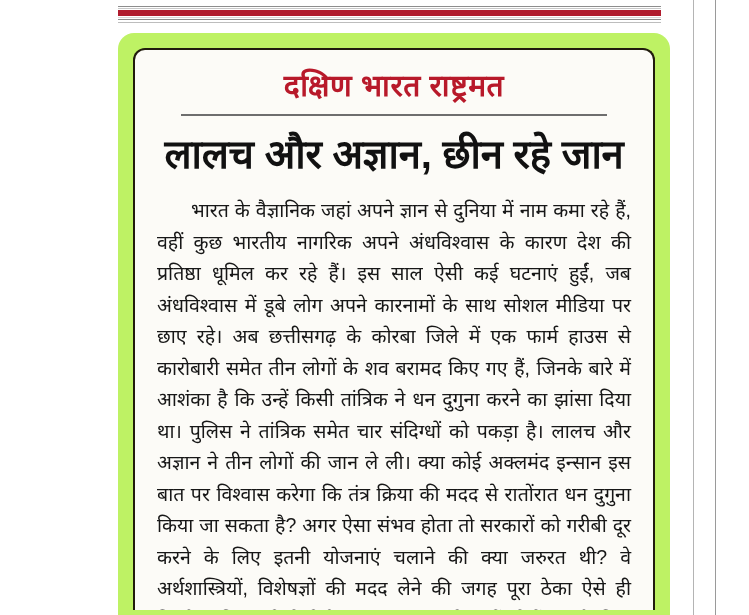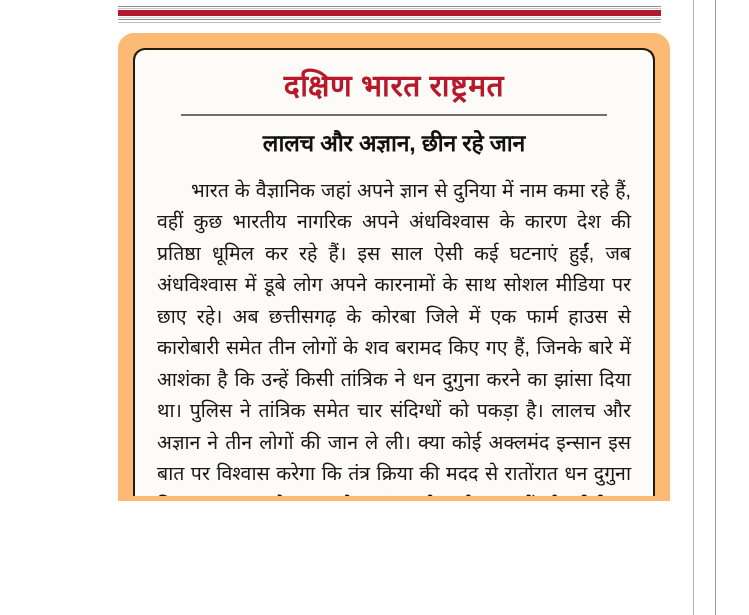--- a/index.html
+++ b/index.html
@@ -52,22 +52,22 @@
   }
   .col-rule-1 { left: 693px; }
   .col-rule-2 { left: 715px; background: #9a9a9a; }
 
   
   .clipping {
     position: absolute;
     left: 118px;
     top: 33px;
     width: 552px;
-    height: 468px;
-    background: #fdba74;
+    height: 582px;
+    background: #bef264;
     border-radius: 16px 16px 0 0;
     box-sizing: border-box;
     padding: 15px 15px 5px 15px;
   }
   .clipping-inner {
     position: relative;
     width: 100%;
     height: 100%;
     background: #fcfbf7;
     border: 2px solid #211c0d;
@@ -95,21 +95,21 @@
     border-top: 2px solid #6e6e6e;
     margin: 11px 24px 0 24px;
   }
 
   
   .headline {
     text-align: center;
     color: #111111;
     font-family: "Liberation Sans", "DejaVu Sans", sans-serif;
     font-weight: bold;
-    font-size: 23px;
+    font-size: 40px;
     line-height: 1.2;
     letter-spacing: -0.2px;
     margin: 14px 0 17px 0;
     white-space: nowrap;
   }
 
   
   .body-copy {
     margin: 16px 0 0 0;
     color: #171717;

